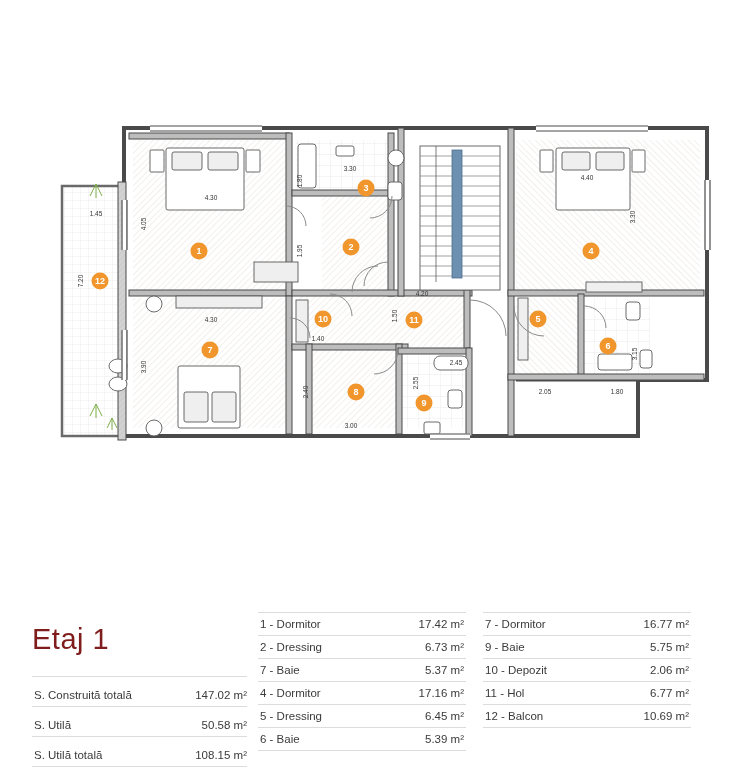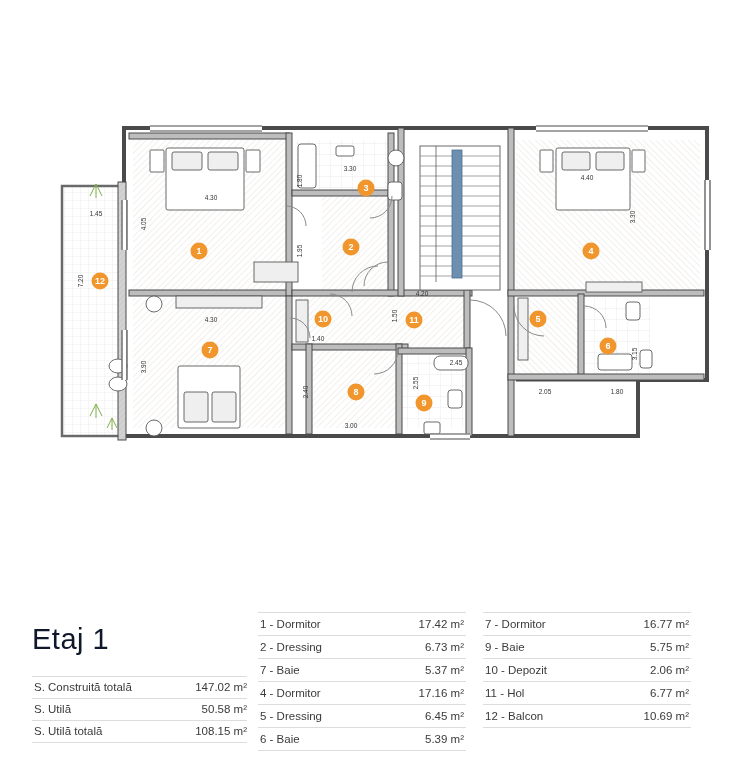--- a/index.html
+++ b/index.html
@@ -38,32 +38,32 @@
   }
 
   #title-area {
     position: absolute;
     left: 32px;
     top: 25px;
     width: 215px;
   }
   #floor-title {
     font-size: 29px;
-    color: #0f172a;
+    color: #7f1d1d;
     font-weight: normal;
     letter-spacing: 0.5px;
     margin: 0 0 22px 0;
     line-height: 1;
   }
   .summary-row {
     display: flex;
     justify-content: space-between;
     font-size: 11.5px;
     color: #3a3a3a;
-    padding: 4px 0 5px 2px;
+    padding: 12px 0 5px 2px;
     border-bottom: 1px solid #dcdcdc;
   }
   .summary-row:first-of-type {
     border-top: 1px solid #dcdcdc;
   }
   .summary-row .val {
     font-variant-numeric: tabular-nums;
   }
 
   .legend-col {

